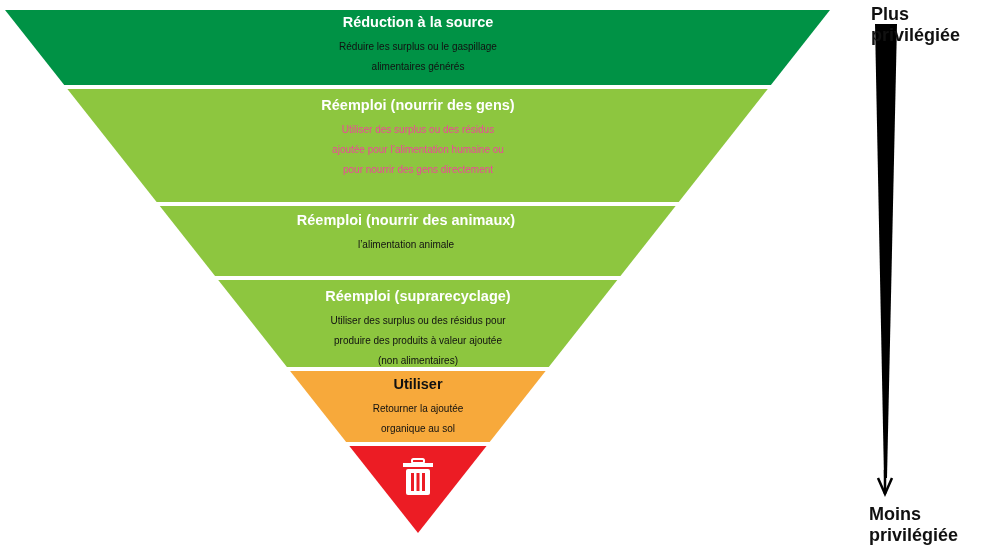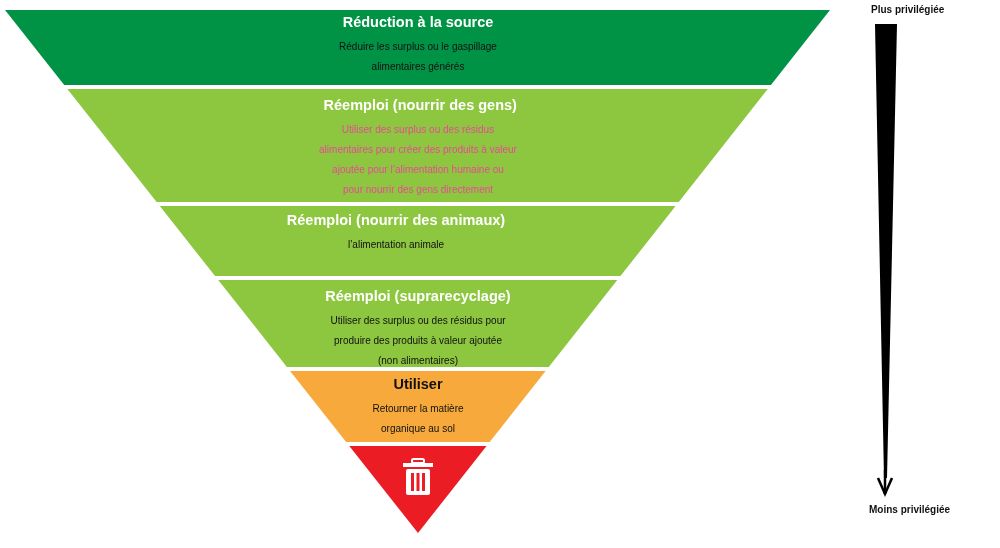--- a/index.html
+++ b/index.html
@@ -1,21 +1,21 @@
 <!DOCTYPE html>
 <html><head>
 <meta charset="utf-8">
 <style>
   html, body { margin:0; padding:0; background:#ffffff; }
   body { width:1000px; height:548px; position:relative; overflow:hidden; font-family:"Liberation Sans", sans-serif; }
   #pyramid { position:absolute; left:0; top:0; }
   .tier-text { position:absolute; text-align:center; transform:translateX(-50%); line-height:20px; }
   .tier-title { font-weight:bold; font-size:14.5px; }
   .tier-desc { font-size:10px; margin-top:5px; }
-  .label-top, .label-bottom { position:absolute; font-weight:bold; font-size:10px; color:#111; }
+  .label-top, .label-bottom { position:absolute; font-weight:bold; font-size:18px; color:#111; }
   #arrow { position:absolute; left:0; top:0; }
 </style>
 </head>
 <body>
 
 <svg id="pyramid" width="1000" height="548" viewBox="0 0 1000 548">
     <polygon points="5,10 830,10 770.9177820267687,85 64.22562141491396,85" fill="#009245"></polygon>
     <polygon points="67.38432122370938,89 767.7667304015297,89 678.7495219885277,202 156.61759082217972,202" fill="#8dc63f"></polygon>
     <polygon points="159.77629063097515,206 675.5984703632887,206 620.4550669216061,276 215.05353728489484,276" fill="#8dc63f"></polygon>
     <polygon points="218.21223709369025,280 617.3040152963671,280 548.7686424474188,367 286.91395793499044,367" fill="#8dc63f"></polygon>
@@ -36,43 +36,42 @@
       <div class="tier-title" style="color: rgb(255, 255, 255);">Réduction à la source</div>
       <div class="tier-desc" style="color: rgb(17, 17, 17);">
         <div style="white-space: nowrap;">Réduire les surplus ou le gaspillage</div>
         <div style="white-space: nowrap;">alimentaires générés</div>
       </div>
     </div>
     <div class="tier-text" style="left: 418px; top: 95px;">
       <div class="tier-title" style="color: rgb(255, 255, 255); text-align: right;">Réemploi (nourrir des gens)</div>
       <div class="tier-desc" style="color: #ec4899;">
         <div style="white-space: nowrap;">Utiliser des surplus ou des résidus</div>
-        <div style="white-space: nowrap;">alimentaires pour créer des produits à valeur</div>
         <div style="white-space: nowrap;">ajoutée pour l’alimentation humaine ou</div>
         <div style="white-space: nowrap;">pour nourrir des gens directement</div>
       </div>
     </div>
-    <div class="tier-text" style="left: 396px; top: 210px;">
+    <div class="tier-text" style="left: 406px; top: 210px;">
       <div class="tier-title" style="color: rgb(255, 255, 255);">Réemploi (nourrir des animaux)</div>
       <div class="tier-desc" style="color: rgb(17, 17, 17);">
         <div style="white-space: nowrap;">l’alimentation animale</div>
       </div>
     </div>
     <div class="tier-text" style="left: 418px; top: 286px;">
       <div class="tier-title" style="color: rgb(255, 255, 255);">Réemploi (suprarecyclage)</div>
       <div class="tier-desc" style="color: rgb(17, 17, 17);">
         <div style="white-space: nowrap;">Utiliser des surplus ou des résidus pour</div>
         <div style="white-space: nowrap;">produire des produits à valeur ajoutée</div>
         <div style="white-space: nowrap;">(non alimentaires)</div>
       </div>
     </div>
     <div class="tier-text" style="left: 418px; top: 374px;">
       <div class="tier-title" style="color: rgb(17, 17, 17);">Utiliser</div>
       <div class="tier-desc" style="color: rgb(17, 17, 17);">
-        <div style="white-space: nowrap;">Retourner la matière</div>
+        <div style="white-space: nowrap;">Retourner la ajoutée</div>
         <div style="white-space: nowrap;">organique au sol</div>
       </div>
     </div>
   </div>
 
 <svg id="arrow" width="1000" height="548" viewBox="0 0 1000 548">
   <polygon points="875,24 897,24 887,478 884,478" fill="#000"></polygon>
   <polyline points="878,478 885,494 892,478" fill="none" stroke="#000" stroke-width="2.5"></polyline>
   <line x1="885" y1="470" x2="885" y2="494" stroke="#000" stroke-width="2.5"></line>
 </svg>

